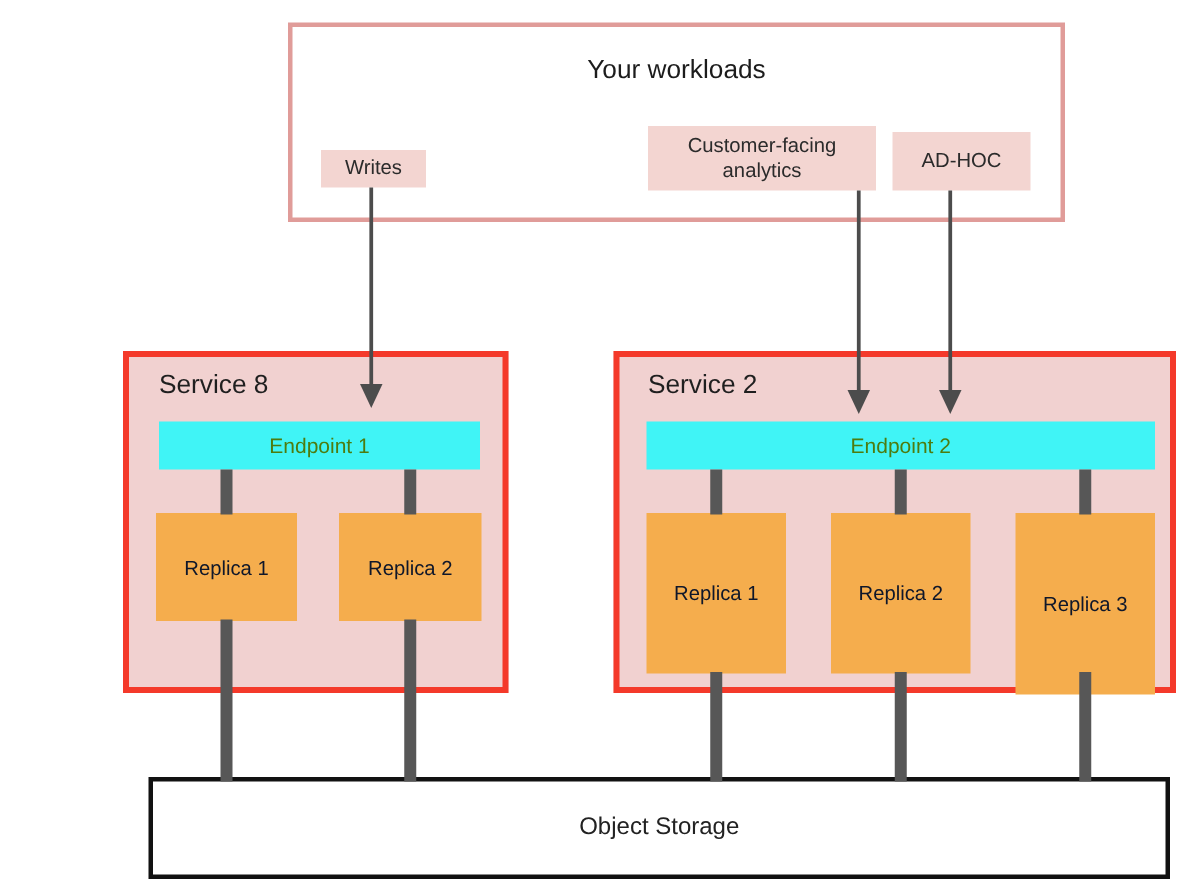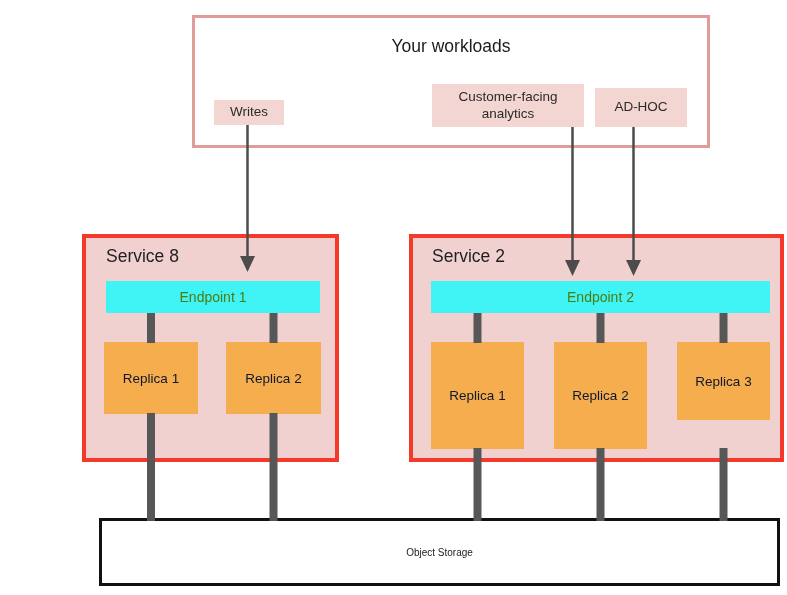--- a/index.html
+++ b/index.html
@@ -74,31 +74,31 @@
     display: flex;
     align-items: center;
     justify-content: center;
     font-size: 13.5px;
     color: #0f172a;
   }
   .s1-replica1 { left: 60px;  top: 342px; width: 94px; height: 72px; }
   .s1-replica2 { left: 182px; top: 342px; width: 95px; height: 72px; }
   .s2-replica1 { left: 387px; top: 342px; width: 93px; height: 107px; }
   .s2-replica2 { left: 510px; top: 342px; width: 93px; height: 107px; }
-  .s2-replica3 { left: 633px; top: 342px; width: 93px; height: 78px; }
+  .s2-replica3 { left: 633px; top: 342px; width: 93px; height: 121px; }
 
   
   .storage-box {
     left: 55px; top: 518px; width: 681px; height: 68px;
     border: 3px solid #111111;
     background: #ffffff;
     display: flex;
     align-items: center;
     justify-content: center;
-    font-size: 10px;
+    font-size: 16px;
     color: #222222;
   }
 
   
   .overlay {
     position: absolute;
     left: 0; top: 0;
     width: 787px; height: 595px;
     pointer-events: none;
   }

